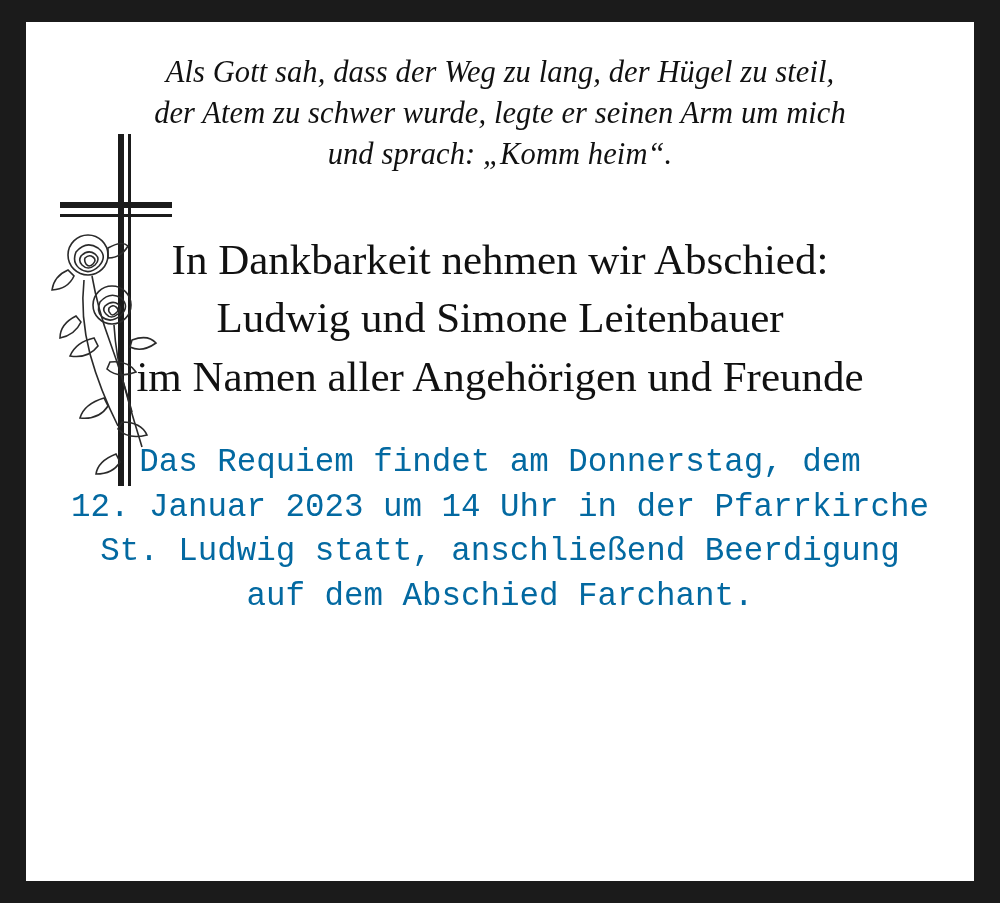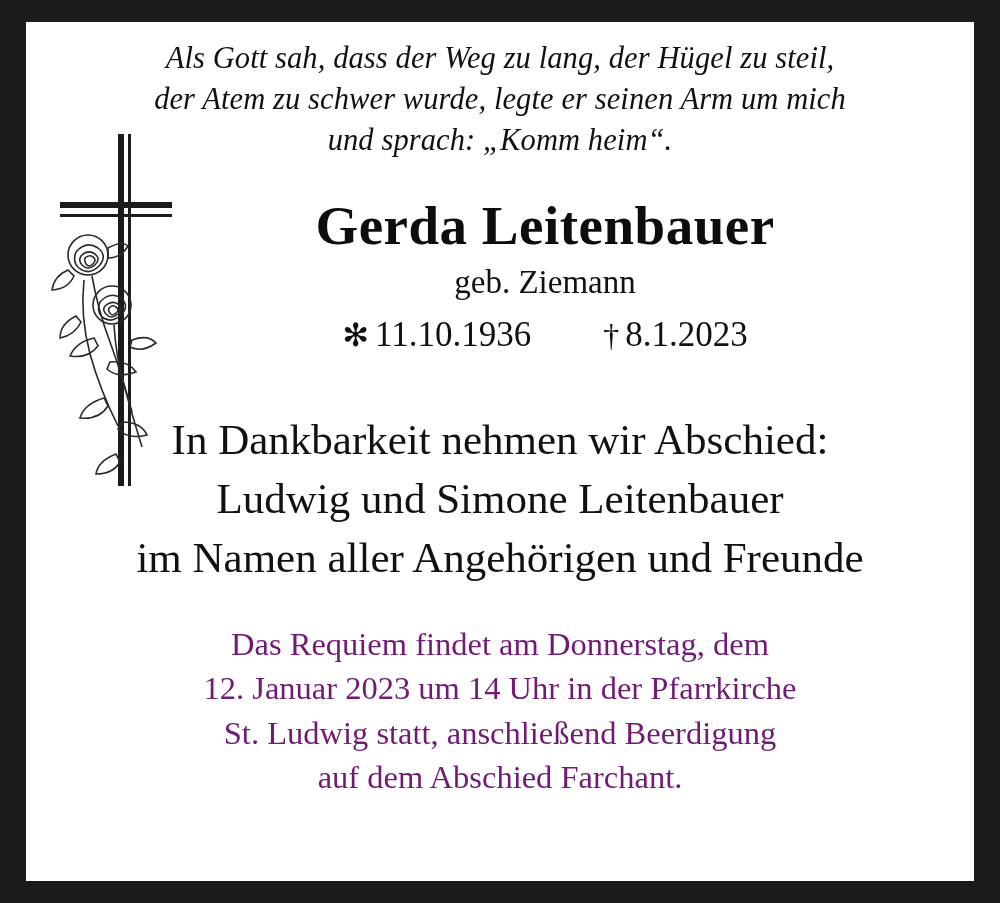--- a/index.html
+++ b/index.html
@@ -32,21 +32,21 @@
     width: 100%;
     height: 100%;
     background: #ffffff;
     box-sizing: border-box;
     padding: 0;
   }
 
   
   .verse {
     margin: 0;
-    padding-top: 16px;
+    padding-top: 30px;
     text-align: center;
     font-style: italic;
     font-size: 30.5px;
     line-height: 1.34;
     letter-spacing: 0.1px;
     color: #111111;
     font-family: Liberation Serif, serif;
   }
   .verse .vline {
     display: block;
@@ -110,21 +110,22 @@
     color: #111111;
   }
   .mourners .mline { display: block; white-space: nowrap; }
 
   
   .service {
     margin-top: 34px;
     text-align: center;
     font-size: 32.5px;
     line-height: 1.37;
-    color: #701a75;
+    color: #0369a1;
+    font-family: Liberation Mono, monospace;
   }
   .service .sline { display: block; white-space: nowrap; }
 </style>
 </head>
 <body>
 
 <div class="obituary">
   <div class="inner">
 
     <div class="verse">
@@ -165,32 +166,20 @@
           <path d="M62 232 q18 -2 26 10 q-18 7 -29 -3z"></path>
           <path d="M56 268 q-20 6 -24 20 q19 2 28 -12z"></path>
           <path d="M74 292 q19 0 25 13 q-19 5 -29 -6z"></path>
           <path d="M68 324 q-18 7 -20 20 q17 0 24 -12z"></path>
           <path d="M28 186 q-16 8 -16 22 q15 -3 21 -16z"></path>
           <path d="M84 210 q16 -6 24 3 q-14 10 -26 4z"></path>
         </g>
       </svg>
     </div>
 
-    <div class="name-block">
-      <div class="deceased-name">Gerda Leitenbauer</div>
-      <div class="maiden-name">geb. Ziemann</div>
-      <div class="dates">
-        <span class="date-item">
-          <span class="sym">✻</span><span>11.10.1936</span>
-        </span>
-        <span class="date-item">
-          <span class="sym">†</span><span>8.1.2023</span>
-        </span>
-      </div>
-    </div>
 
     <div class="mourners">
       <span class="mline">In Dankbarkeit nehmen wir Abschied:</span>
       <span class="mline">Ludwig und Simone Leitenbauer</span>
       <span class="mline">im Namen aller Angehörigen und Freunde</span>
     </div>
 
     <div class="service">
       <span class="sline">Das Requiem findet am Donnerstag, dem</span>
       <span class="sline">12. Januar 2023 um 14 Uhr in der Pfarrkirche</span>

